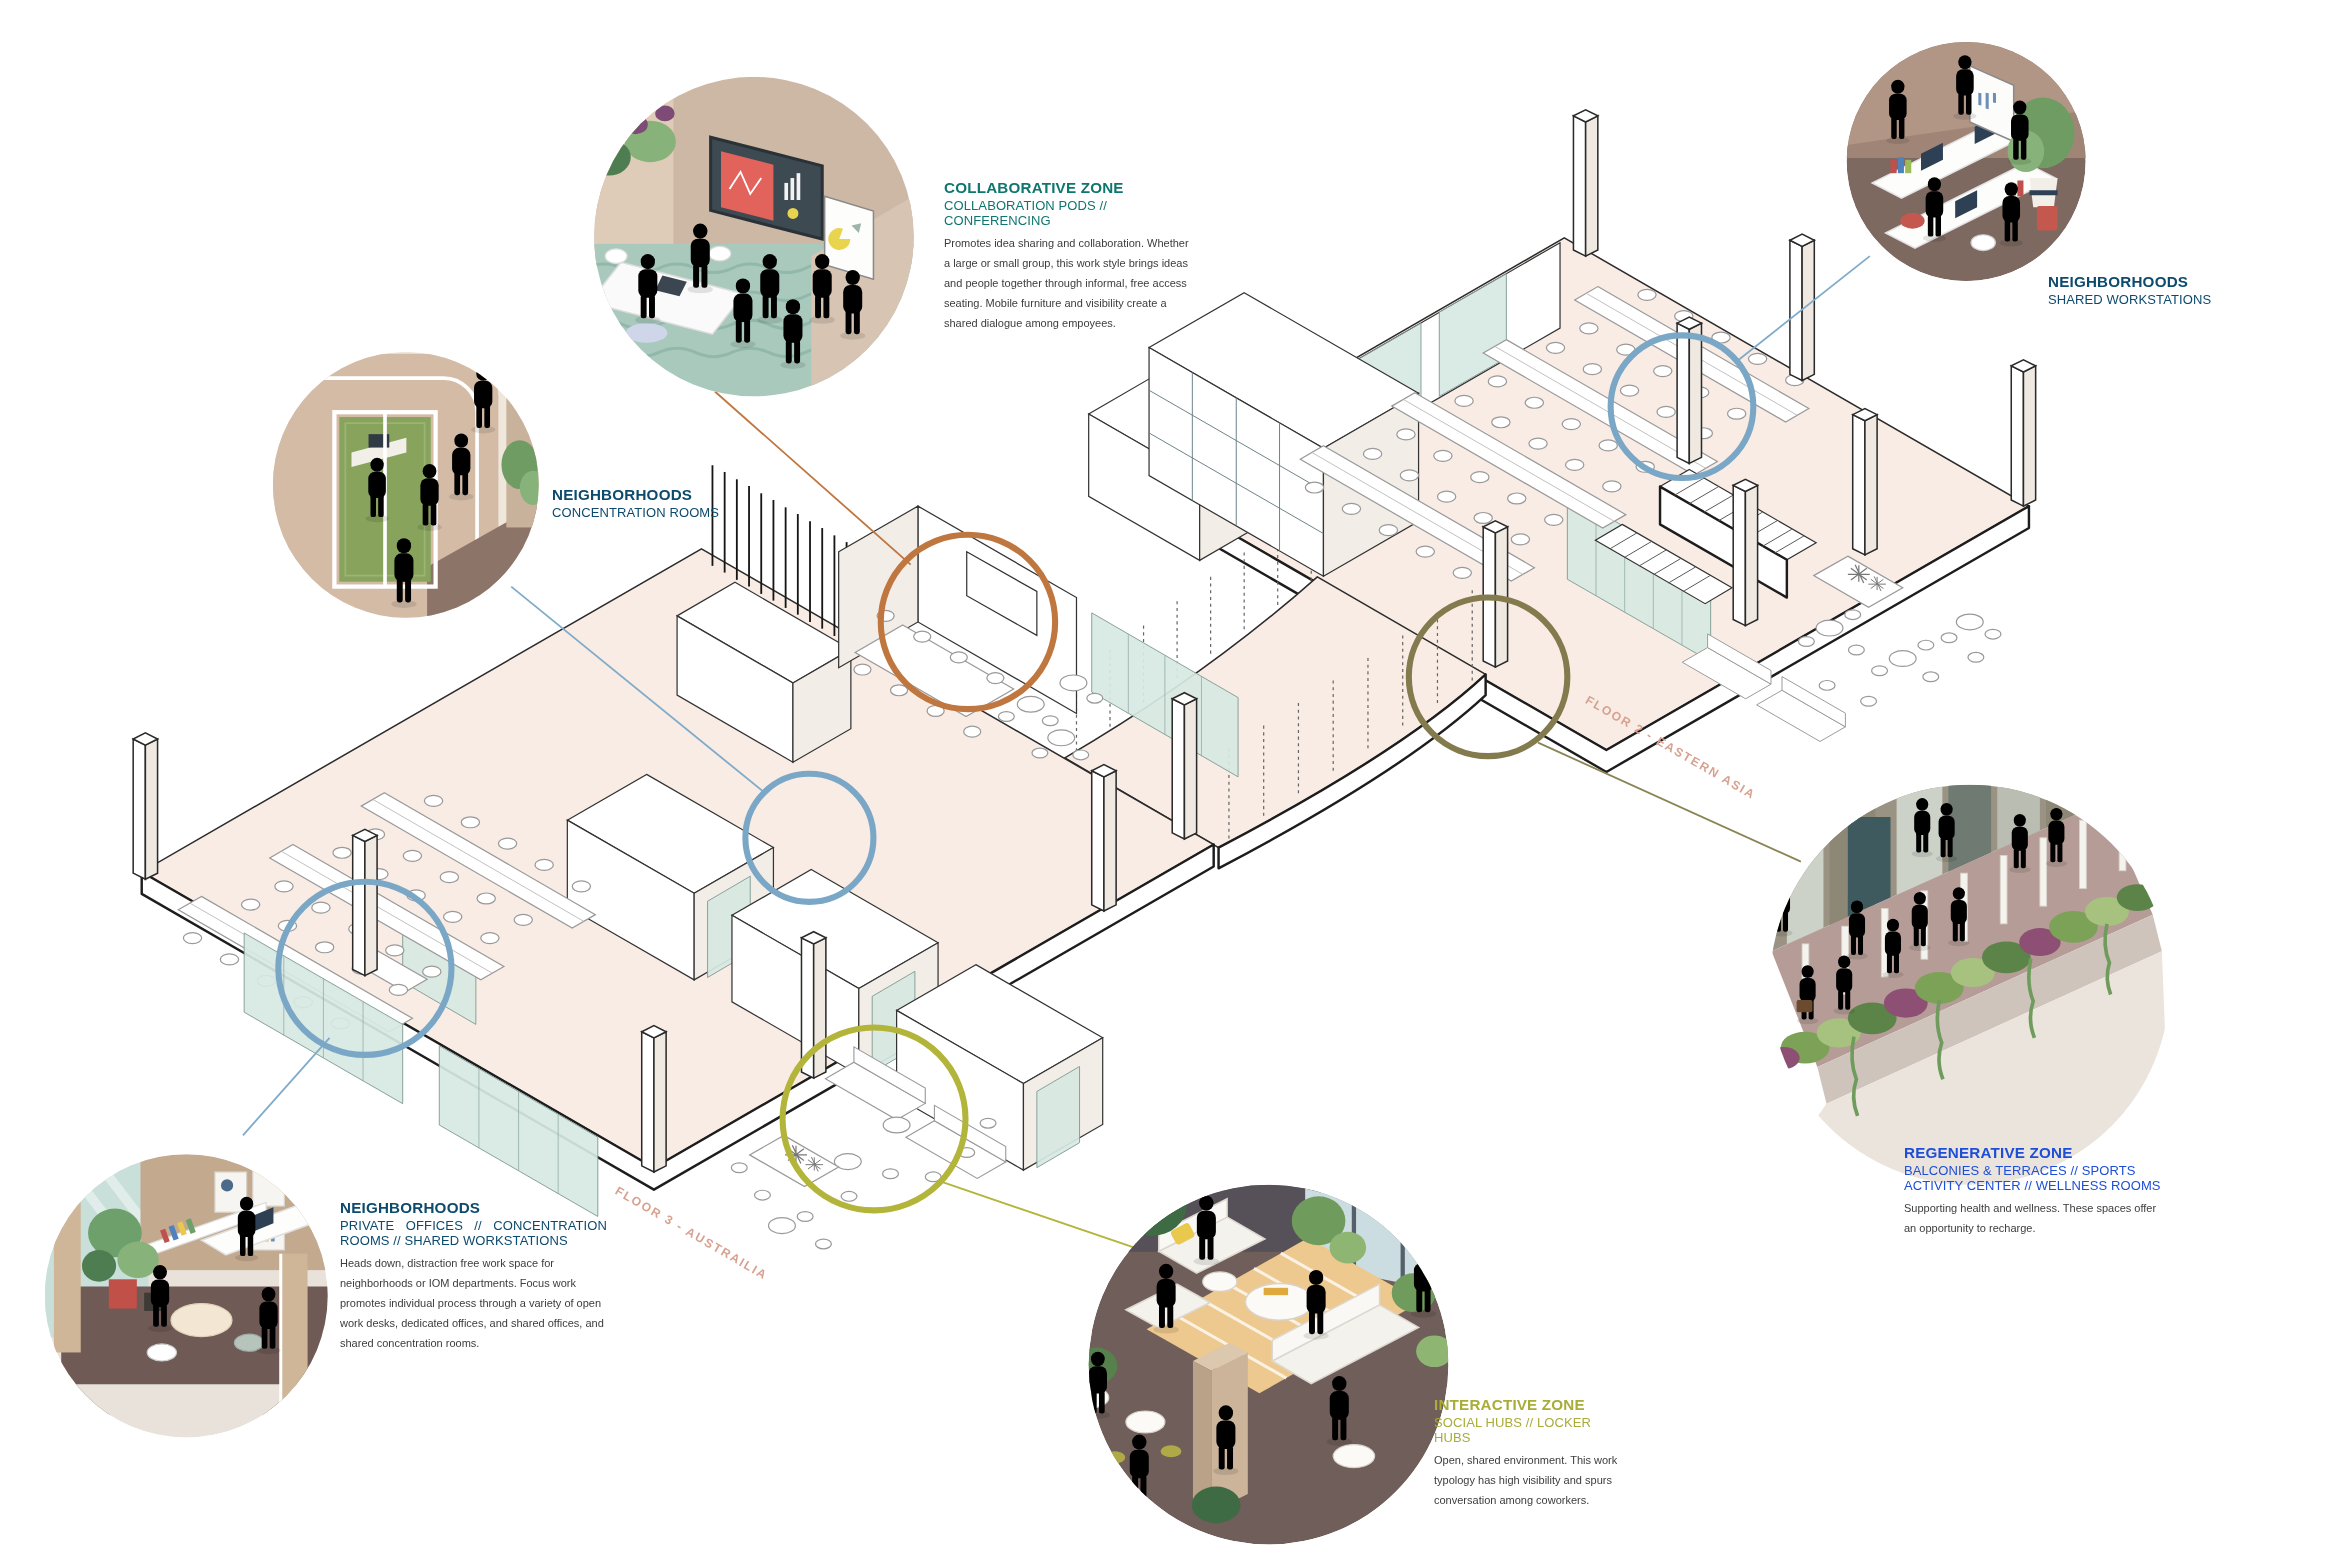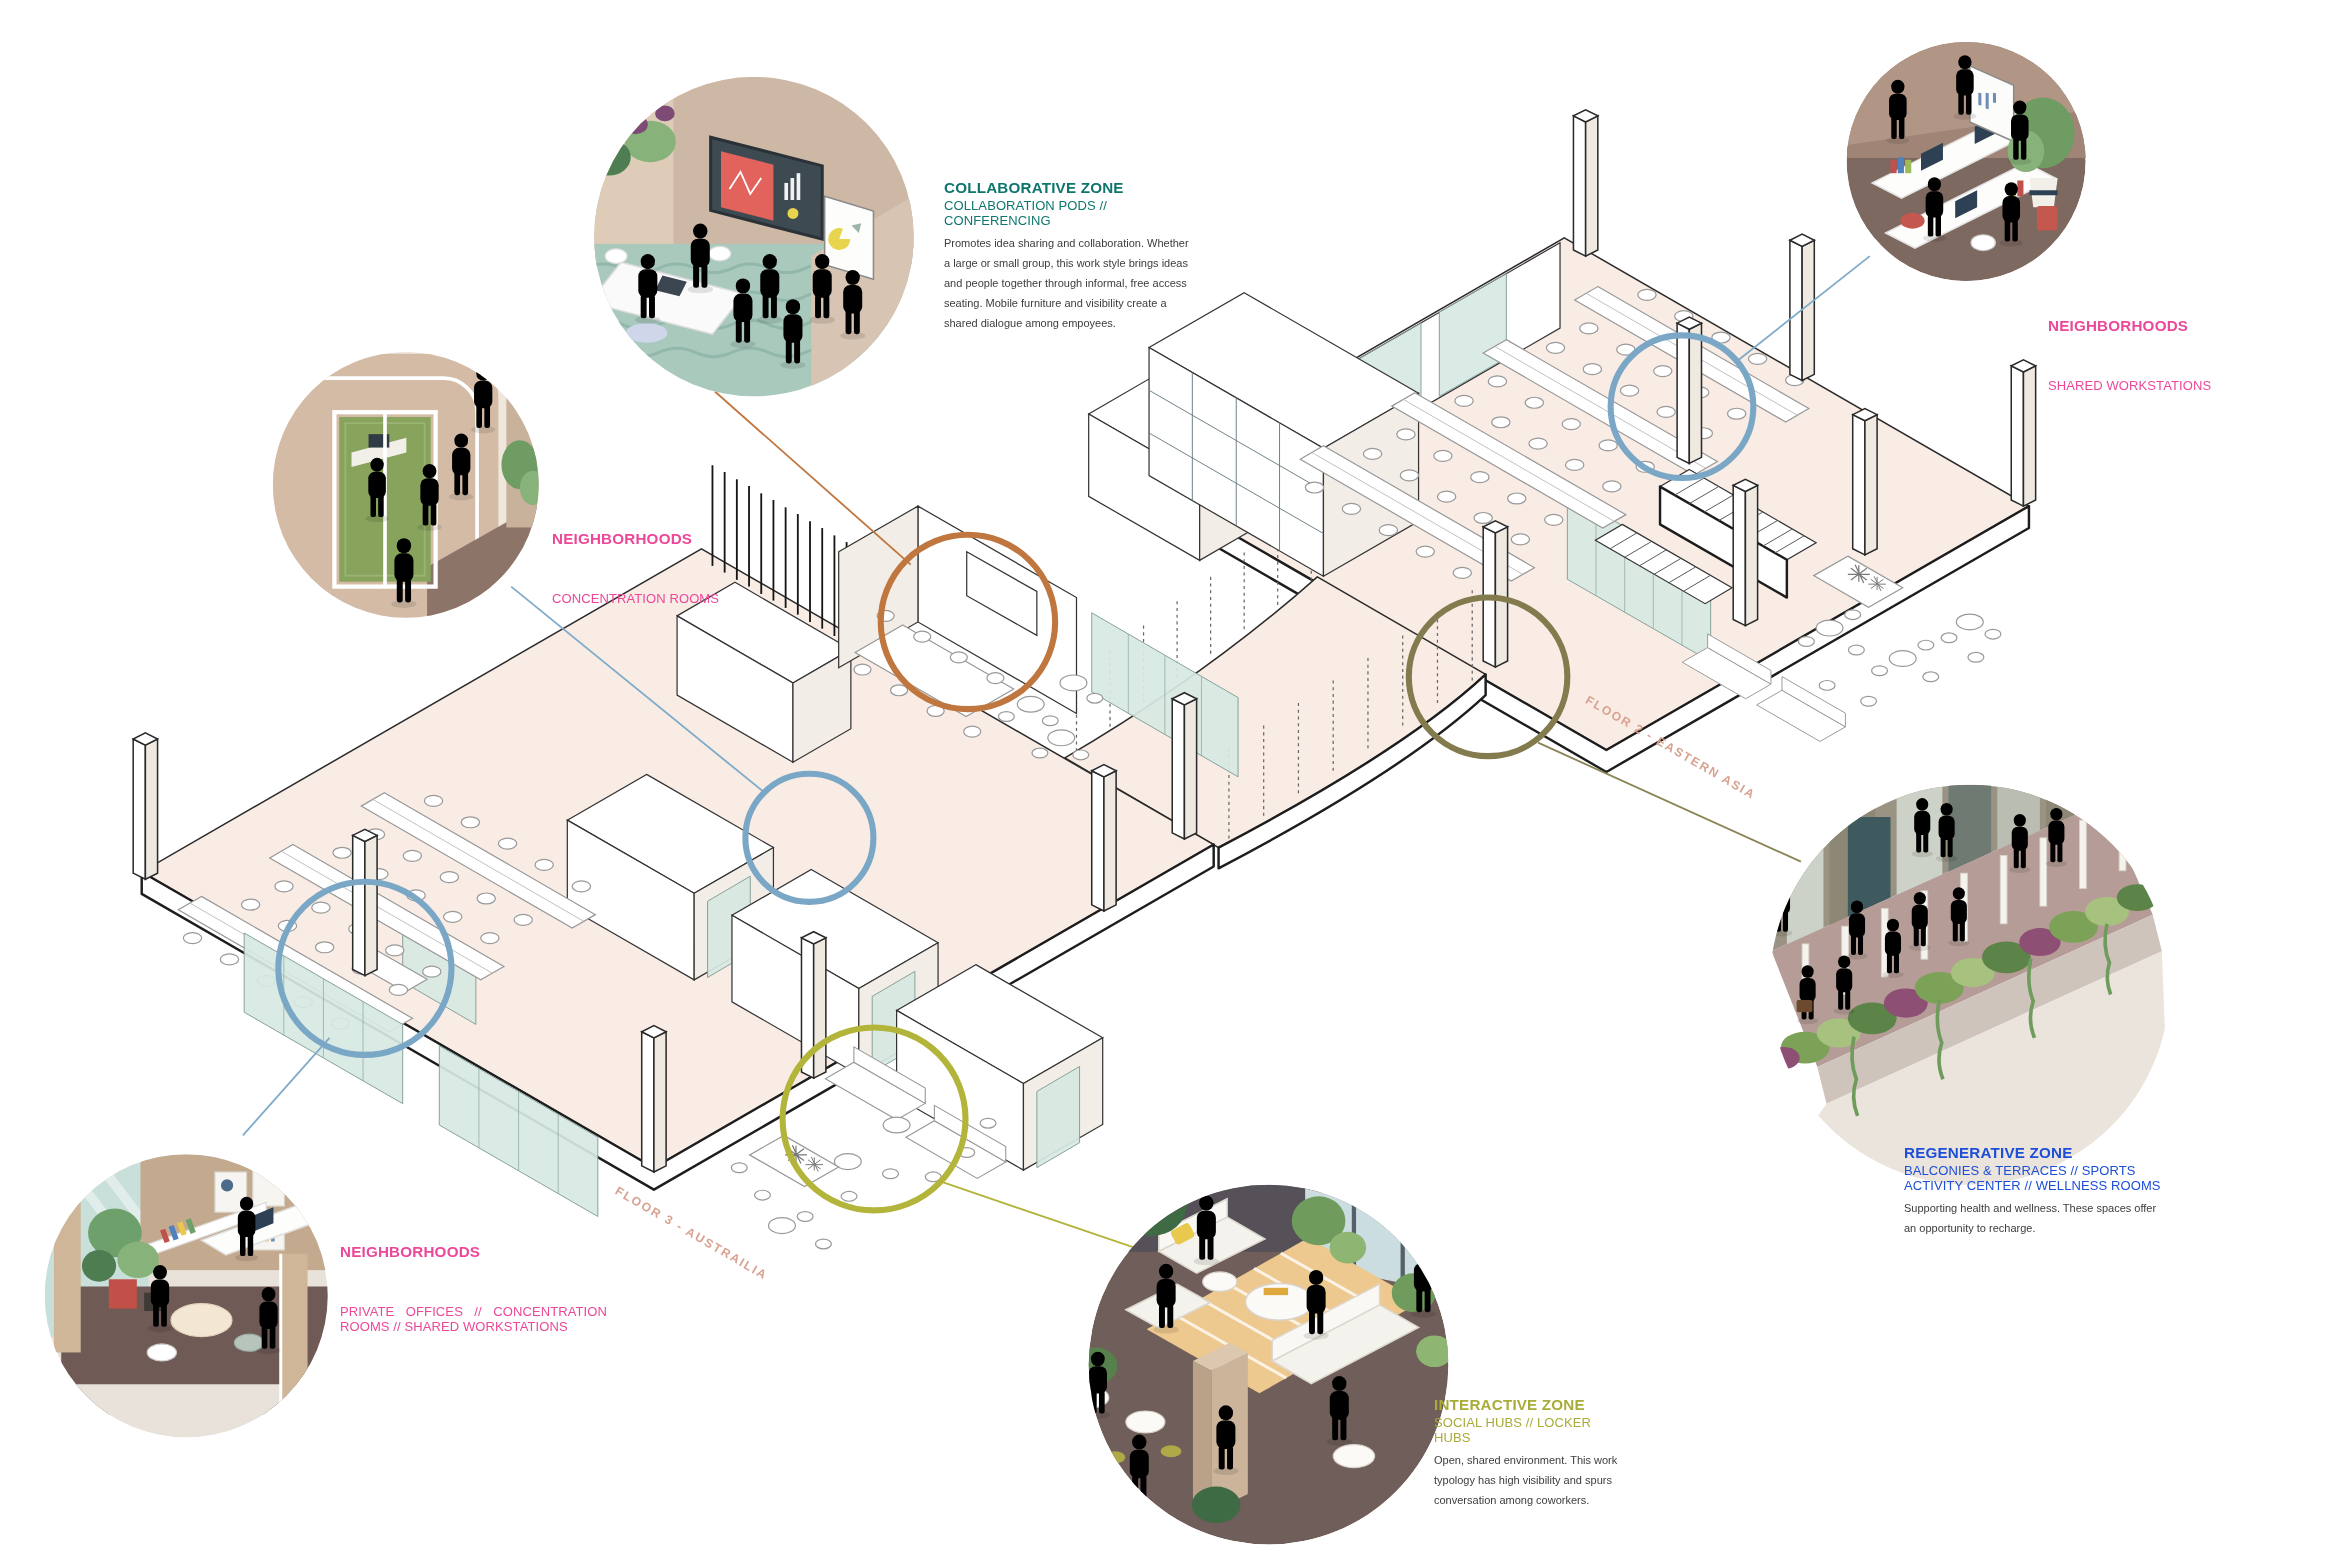--- a/index.html
+++ b/index.html
@@ -3,21 +3,21 @@
 <meta charset="utf-8">
 <style>
   html,body{margin:0;padding:0;background:#fff;}
   body{width:2342px;height:1561px;position:relative;font-family:"Liberation Sans",sans-serif;overflow:hidden;}
   #canvas{position:absolute;inset:0;width:2342px;height:1561px;}
   svg#scene{position:absolute;left:0;top:0;}
   .callout{position:absolute;}
   .callout h3{font-size:15.2px;font-weight:bold;margin:0 0 1.8px 0;letter-spacing:0.2px;}
   .callout h4{font-size:13px;font-weight:normal;margin:0 0 5.5px 0;letter-spacing:0.1px;}
   .callout p{font-size:11px;line-height:20px;color:#3c3c3c;margin:0;}
-  .blue h3,.blue h4{color:#ec4899;margin-top:44px;}
+  .blue h3,.blue h4{color:#0c4a6e;}
   .orange h3,.orange h4{color:#0f766e;}
   .green h3,.green h4{color:#a9ac38;}
   .olive h3,.olive h4{color:#1d4ed8;}
   .just{text-align:justify;}
   
   .plate{fill:#f9ece5;stroke:#2b2b2b;stroke-width:2.5;}
   .slab{fill:#ffffff;stroke:#1d1d1d;stroke-width:4;stroke-linejoin:round;}
   .wall{fill:#ffffff;stroke:#333;stroke-width:2;}
   .wallside{fill:#f2ede6;stroke:#333;stroke-width:2;}
   .glass{fill:#d7e8e2;fill-opacity:.92;stroke:#7f9a93;stroke-width:1.5;}
@@ -649,20 +649,21 @@
 </div>
 
 <div class="callout blue" style="left:552px;top:486px;width:201px">
   <h3>NEIGHBORHOODS</h3>
   <h4>CONCENTRATION ROOMS</h4>
 </div>
 
 <div class="callout blue" style="left:340px;top:1199px;width:267px">
   <h3>NEIGHBORHOODS</h3>
   <h4 class="just">PRIVATE OFFICES // CONCENTRATION ROOMS // SHARED WORKSTATIONS</h4>
+  <p>Heads down, distraction free work space for neighborhoods or IOM departments. Focus work promotes individual process through a variety of open work desks, dedicated offices, and shared offices, and shared concentration rooms.</p>
 </div>
 
 <div class="callout green" style="left:1434px;top:1396px;width:192px">
   <h3>INTERACTIVE ZONE</h3>
   <h4>SOCIAL HUBS // LOCKER HUBS</h4>
   <p>Open, shared environment. This work typology has high visibility and spurs conversation among coworkers.</p>
 </div>
 
 <div class="callout olive" style="left:1904px;top:1144px;width:262px">
   <h3>REGENERATIVE ZONE</h3>

